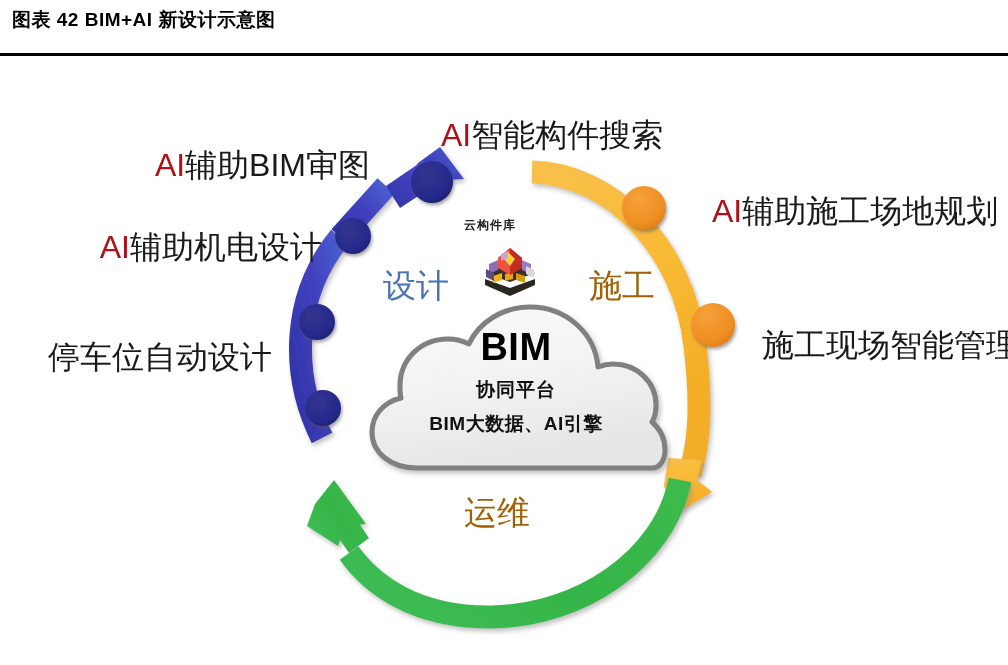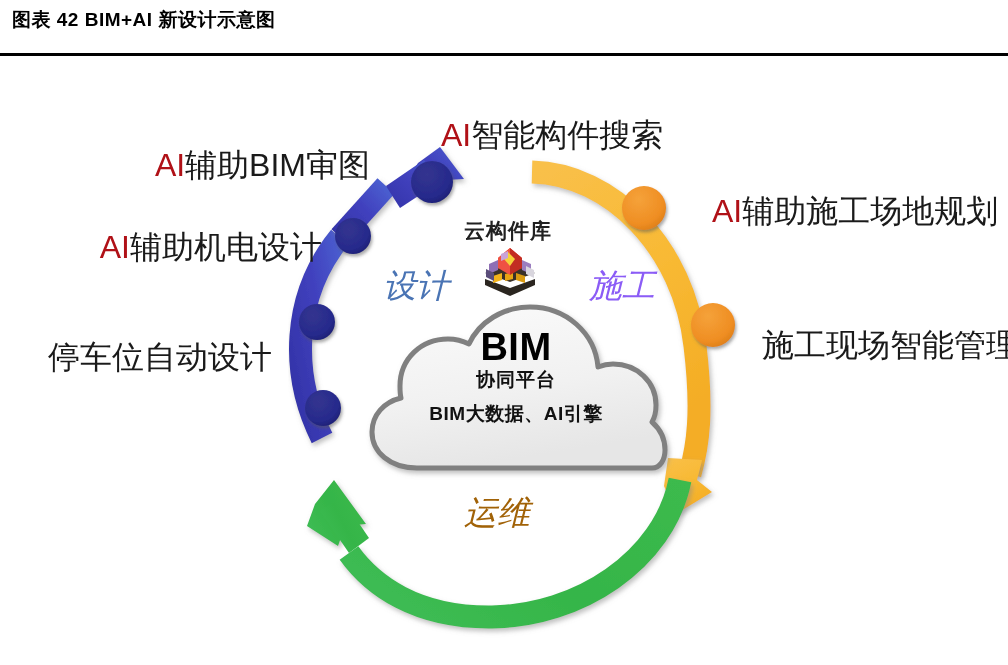--- a/index.html
+++ b/index.html
@@ -84,33 +84,32 @@
   #label-site         { left: 712px;  top: 139px; }
   #label-sitemgmt     { left: 762px;  top: 273px; }
 
   
   .phase-word {
     position: absolute;
     font-family: "Liberation Serif", "DejaVu Serif", serif;
     font-size: 33px;
     white-space: nowrap;
     line-height: 1;
-    font-style: italic;
   }
   #phase-design { left: 383px; top: 214px; color: #4a74b4; }
-  #phase-build  { left: 589px; top: 214px; color: #8b5cf6; }
+  #phase-build  { left: 589px; top: 214px; color: #a16207; }
   #phase-ops    { left: 464px; top: 441px; color: #a16207; }
 
   
   #cloudlib-label {
     position: absolute;
     left: 464px;
     top: 161px;
     font-family: "Liberation Serif", "DejaVu Serif", serif;
-    font-size: 21px;
+    font-size: 12px;
     font-weight: bold;
     color: #202020;
     white-space: nowrap;
     letter-spacing: 1px;
   }
   #cloudlib-icon {
     position: absolute;
     left: 479px;
     top: 186px;
     width: 62px;
@@ -128,21 +127,21 @@
   }
   #cloud-bim-title {
     font-family: "Liberation Sans", "DejaVu Sans", sans-serif;
     font-weight: bold;
     font-size: 38px;
     color: #000000;
     line-height: 1;
     letter-spacing: 0.5px;
   }
   #cloud-sub1 {
-    margin-top: 4px;
+    margin-top: 14px;
     font-family: "Liberation Serif", "DejaVu Serif", serif;
     font-weight: bold;
     font-size: 19px;
     color: #111111;
     line-height: 1;
     letter-spacing: 1px;
   }
   #cloud-sub2 {
     margin-top: 15px;
     font-family: "Liberation Serif", "DejaVu Serif", serif;

